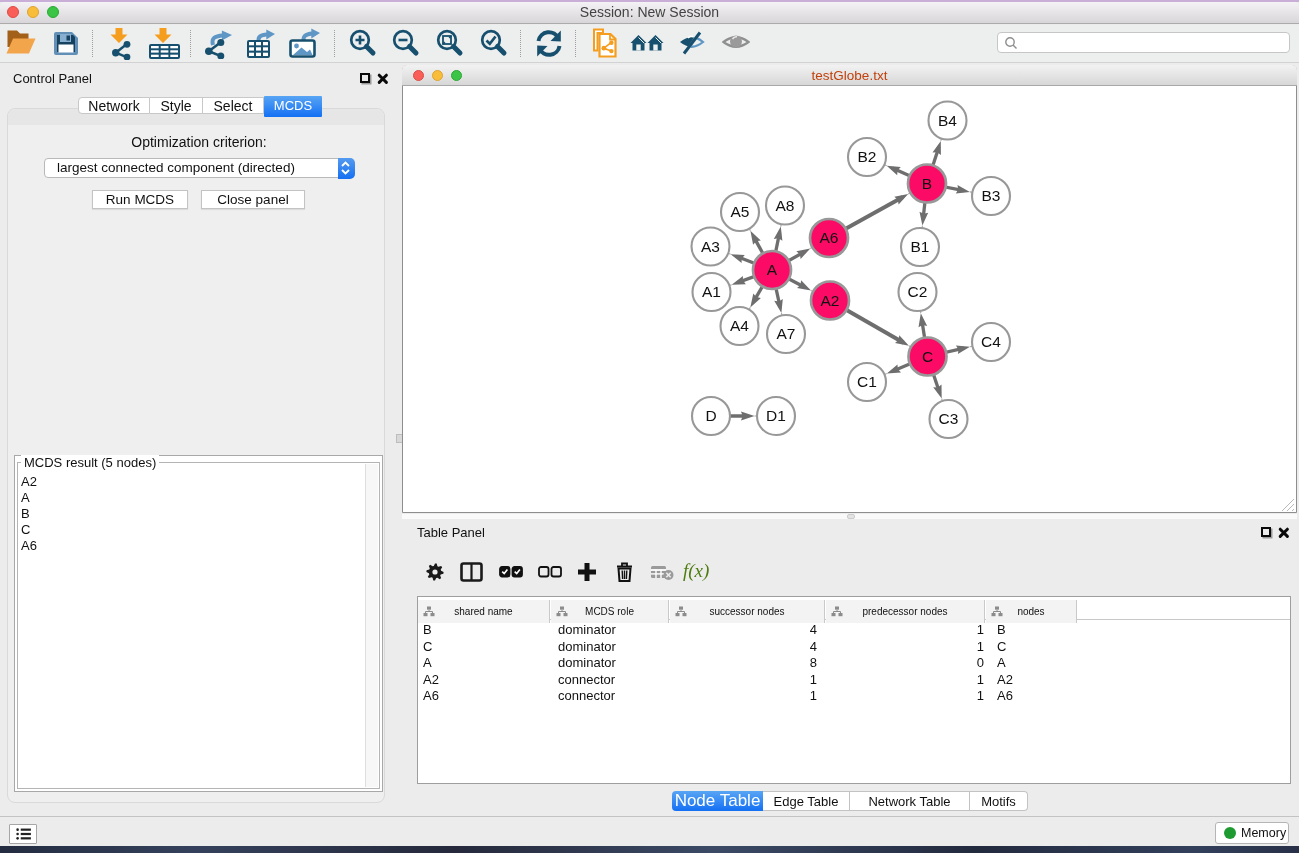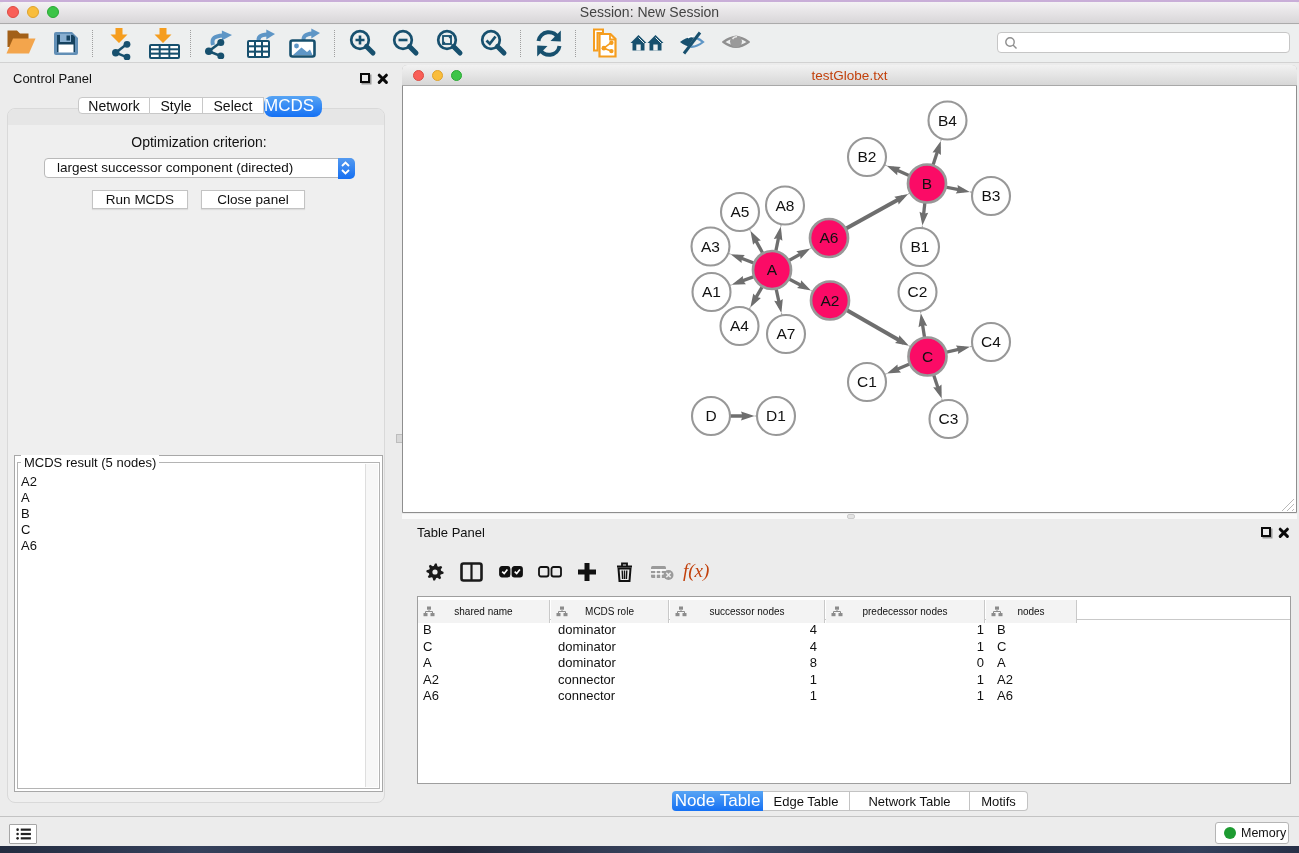--- a/index.html
+++ b/index.html
@@ -183,30 +183,30 @@
   </svg>
 
 <div class="abs" style="left:7px;top:108px;width:378px;height:695px;background:#efefef;
   border:1px solid #d9d9d9;border-radius:8px"></div>
 <div class="abs" style="left:8px;top:109px;width:376px;height:16px;background:#e6e6e6;border-radius:7px 7px 0 0"></div>
 
 <div class="abs" style="left:78px;top:97px;width:244px;height:17px">
   <div class="tab" style="left:0;width:72px;border-left:1px solid #c8c8c8;border-radius:4px 0 0 4px">Network</div>
   <div class="tab" style="left:72px;width:53px">Style</div>
   <div class="tab" style="left:125px;width:61px">Select</div>
-  <div class="abs" style="left:186px;top:-1px;width:58px;height:21px;border-radius:8px;
-    background:linear-gradient(#58a5f4,#1470f4);color:#fff;font-size:17px;text-align:left;
+  <div class="abs" style="left:186px;top:-1px;width:58px;height:21px;border-radius:1px;
+    background:linear-gradient(#58a5f4,#1470f4);color:#fff;font-size:13px;text-align:center;
     line-height:20px">MCDS</div>
 </div>
 
 <div class="abs" style="left:3px;top:134px;width:392px;text-align:center;font-size:14px;color:#111">Optimization criterion:</div>
 
 <div class="abs" style="left:44px;top:158px;width:310px;height:20px;background:#fff;
   border:1px solid #b9b9b9;border-radius:4px;font-size:13.5px;color:#111;line-height:18px;
-  padding-left:12px">largest successor component (directed)</div>
+  padding-left:12px">largest connected component (directed)</div>
 <div class="abs" style="left:338px;top:157.5px;width:16.5px;height:21.5px;border-radius:0 5px 5px 0;
   background:linear-gradient(#549af0,#156ff2)"></div>
 <svg class="abs" style="left:340px;top:161px" width="11" height="14" viewBox="0 0 11 14">
   <path d="M2 5 L5.5 1.5 L9 5" fill="none" stroke="#fff" stroke-width="1.8"></path>
   <path d="M2 9 L5.5 12.5 L9 9" fill="none" stroke="#fff" stroke-width="1.8"></path>
   </svg>
 
 <div class="btn" style="left:92px;top:190px;width:96px">Run MCDS</div>
 <div class="btn" style="left:201px;top:190px;width:104px">Close panel</div>
 
@@ -370,21 +370,21 @@
   </svg>
 <svg style="position:absolute;left:650px;top:563px" width="24" height="18" viewBox="0 0 24 18">
     <rect x="1" y="3" width="15" height="12" rx="1.5" fill="#9a9a9a"></rect>
     <line x1="6.0" y1="6.6" x2="6.0" y2="15" stroke="#fff" stroke-width="1.4"></line>
     <line x1="11.0" y1="6.6" x2="11.0" y2="15" stroke="#fff" stroke-width="1.4"></line>
     <line x1="1" y1="7.0" x2="16" y2="7.0" stroke="#fff" stroke-width="1.8"></line>
     <line x1="1" y1="10.9" x2="16" y2="10.9" stroke="#fff" stroke-width="1.4"></line>
     <circle cx="18.5" cy="12" r="5" fill="#9a9a9a"></circle>
     <path d="M16.3 9.8 L20.7 14.2 M20.7 9.8 L16.3 14.2" stroke="#ececec" stroke-width="1.6"></path>
   </svg>
-<div style="position:absolute;left:683px;top:560px;width:40px;height:24px;font:italic 19px 'Liberation Serif',serif;color:#c2410c">f(x)</div>
+<div style="position:absolute;left:683px;top:560px;width:40px;height:24px;font:italic 19px 'Liberation Serif',serif;color:#4d7c0f">f(x)</div>
 
 <div class="abs" style="left:417px;top:596px;width:874px;height:188px;background:#fff;
   border:1px solid #9e9e9e">
   <div style="position:absolute;left:0;top:0;width:100%;height:23px;border-bottom:1px solid #c9c9c9;background:#fff"></div>
   <div class="hcell" style="left:0px;width:132px"><svg width="12" height="11" viewBox="0 0 12 11" style="position:absolute;left:5px;top:6px">
         <rect x="4" y="0.5" width="4" height="3.2" fill="#8c8c8c"></rect>
         <rect x="0.5" y="7" width="4" height="3.2" fill="#8c8c8c"></rect>
         <rect x="7.5" y="7" width="4" height="3.2" fill="#8c8c8c"></rect>
         <path d="M6 4 L6 5.5 M2.5 7 L2.5 5.5 L9.5 5.5 L9.5 7" fill="none" stroke="#8c8c8c" stroke-width="1"></path>
       </svg><span>shared name</span></div>

